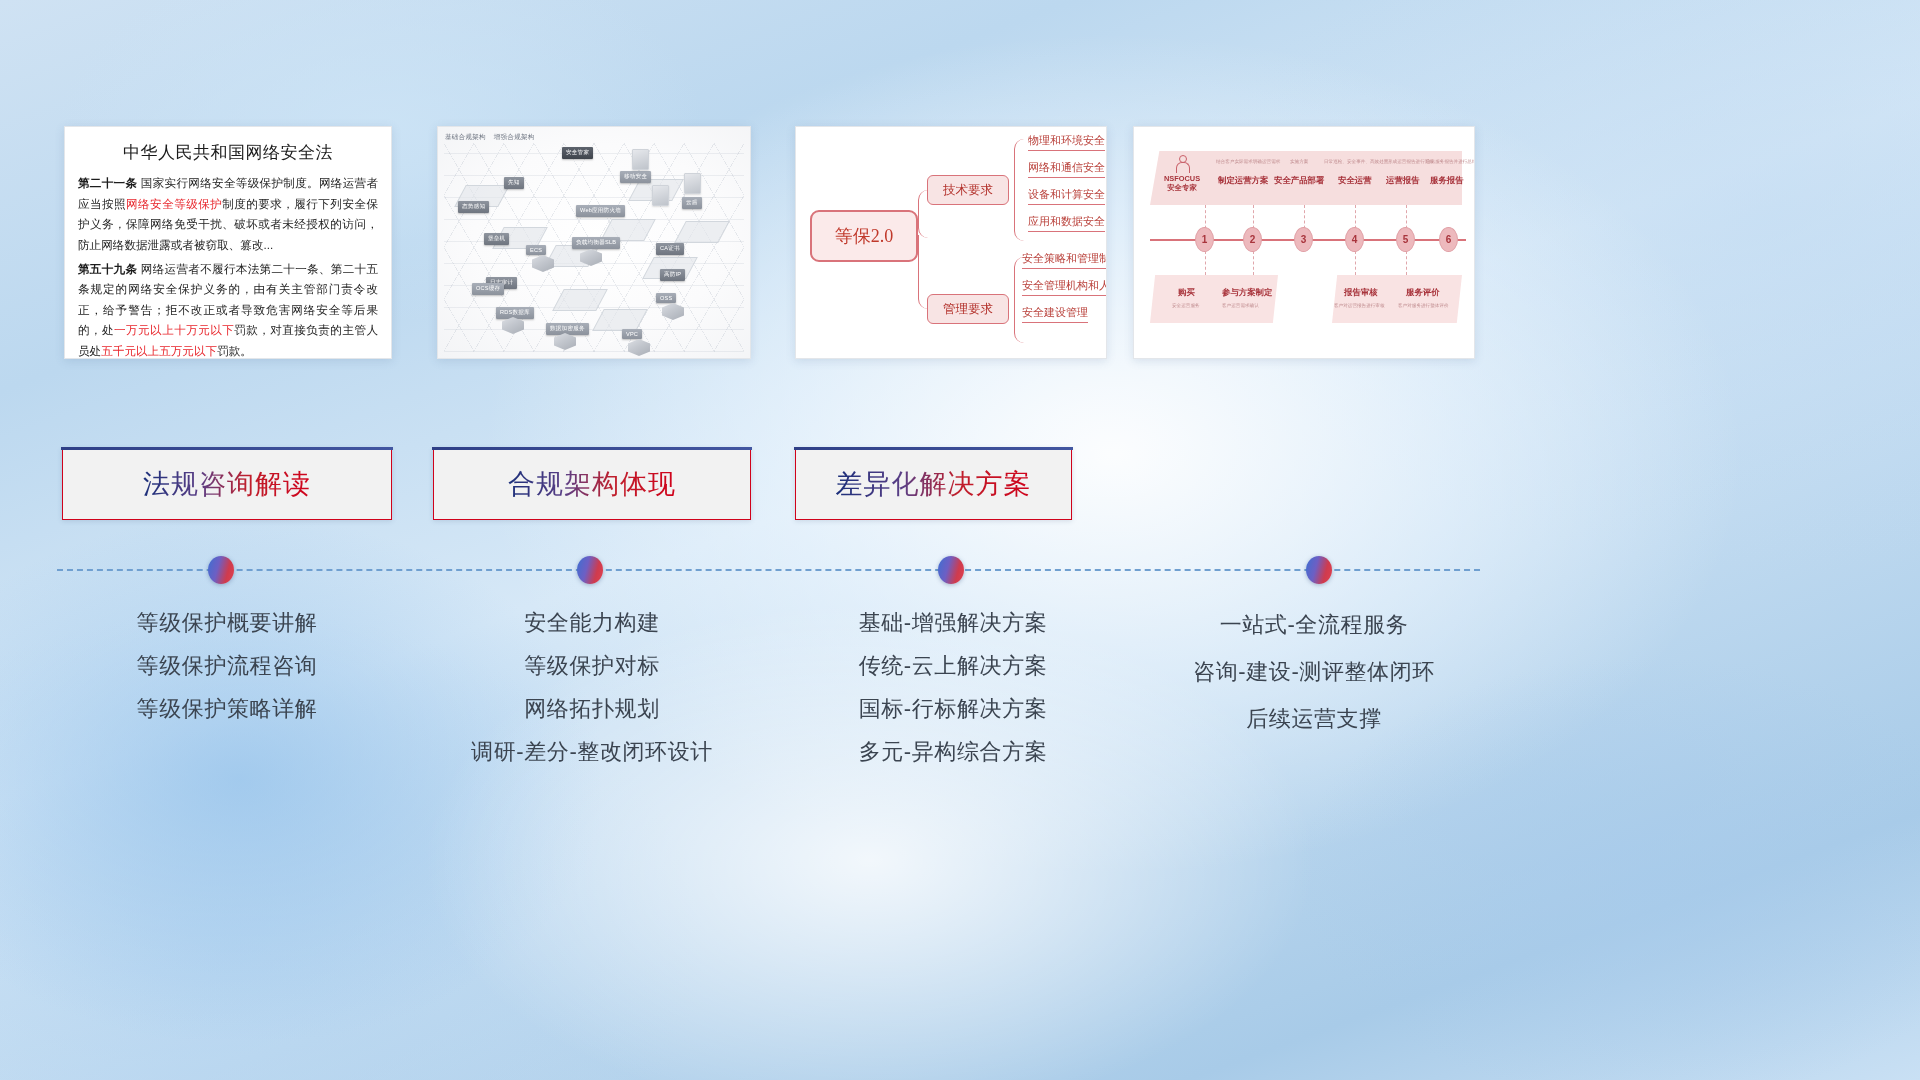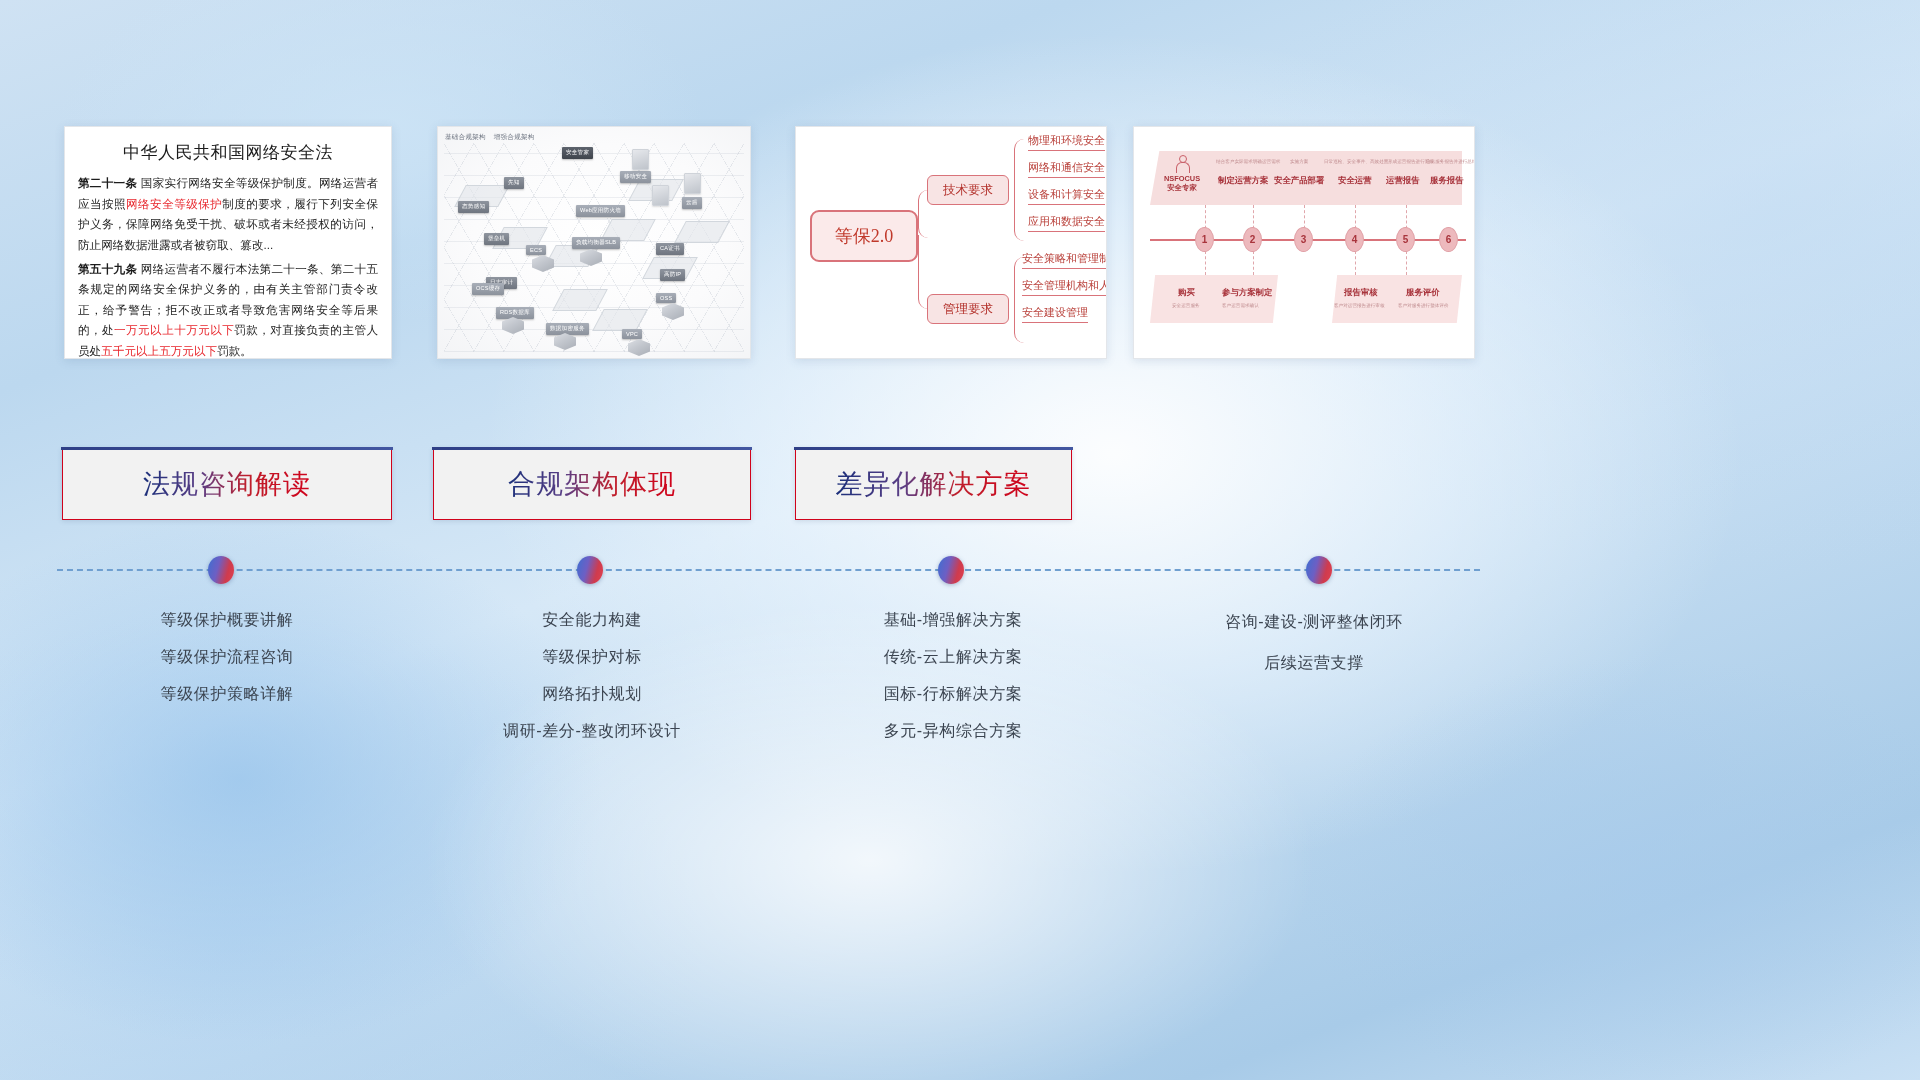--- a/index.html
+++ b/index.html
@@ -210,21 +210,21 @@
     position: absolute; top: 0; width: 26px; height: 28px; border-radius: 50%;
     background: linear-gradient(105deg, #3e6fd1 0%, #6d5fc4 38%, #cf3b4e 72%, #e0414f 100%);
     box-shadow: 0 1px 4px rgba(40,70,120,.35);
   }
   .n1 { left: 208px; } .n2 { left: 577px; } .n3 { left: 938px; } .n4 { left: 1306px; }
 
   
   .cols { position: absolute; left: 0; top: 602px; width: 1920px; }
   .col { position: absolute; top: 0; text-align: center; }
   .col-item {
-    font-size: 16px; color: #3b4450; line-height: 1; padding: 10px 0 11px 0;
+    font-size: 22px; color: #3b4450; line-height: 1; padding: 10px 0 11px 0;
     letter-spacing: .6px; white-space: nowrap;
     font-family: "Liberation Sans", sans-serif;
   }
   .c1 { left: 62px;   width: 330px; }
   .c2 { left: 433px;  width: 318px; }
   .c3 { left: 795px;  width: 316px; }
   .c4 { left: 1153px; width: 322px; }
   .c4 .col-item { padding: 12px 0 13px 0; }
 </style>
 </head>
@@ -411,16 +411,17 @@
     <div class="col-item">网络拓扑规划</div>
     <div class="col-item">调研-差分-整改闭环设计</div>
   </div>
   <div class="col c3">
     <div class="col-item">基础-增强解决方案</div>
     <div class="col-item">传统-云上解决方案</div>
     <div class="col-item">国标-行标解决方案</div>
     <div class="col-item">多元-异构综合方案</div>
   </div>
   <div class="col c4">
+    <div class="col-item">一站式-全流程服务</div>
     <div class="col-item">咨询-建设-测评整体闭环</div>
     <div class="col-item">后续运营支撑</div>
   </div>
 </div>
 
 </body></html>

